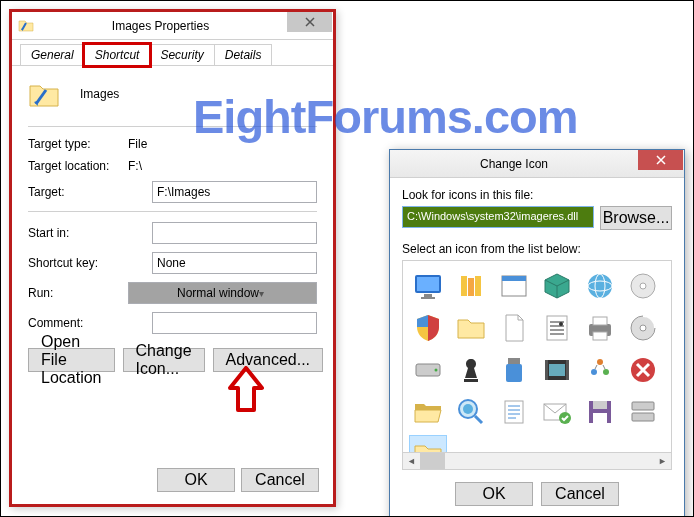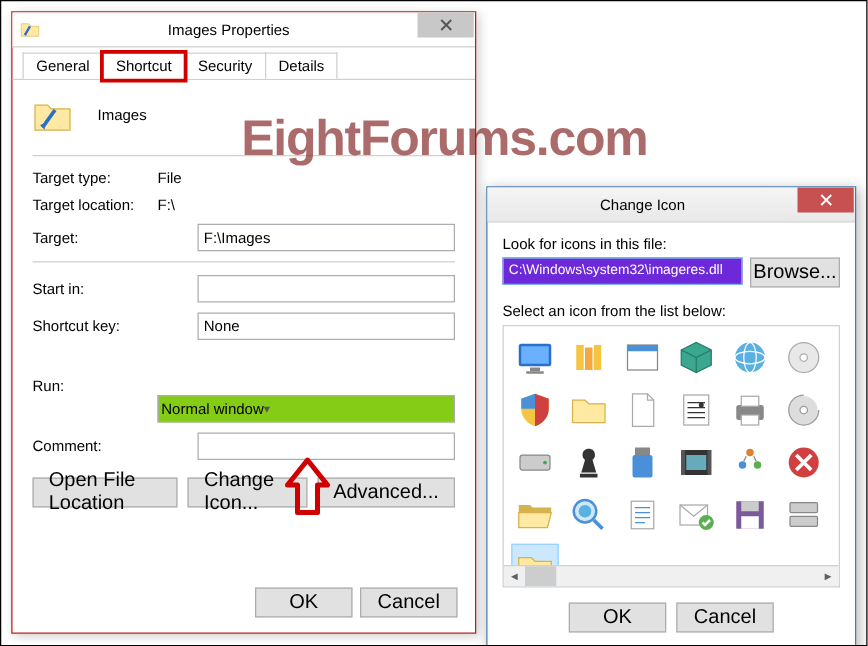--- a/index.html
+++ b/index.html
@@ -14,24 +14,24 @@
     position: relative;
     overflow: hidden;
     border: 1px solid #000;
   }
   
   
   .props-window {
     position: absolute;
     top: 8px;
     left: 8px;
-    width: 372px;
+    width: 327px;
     height: 498px;
     background: #fff;
-    border: 1px solid #b91c1c;
+    border: 3px solid #b91c1c;
     box-shadow: 2px 2px 8px rgba(0,0,0,0.2);
   }
   .titlebar {
     height: 28px;
     background: #fff;
     display: flex;
     align-items: center;
     position: relative;
     border-bottom: 1px solid #d0d0d0;
   }
@@ -58,20 +58,21 @@
     align-items: center;
     justify-content: center;
     font-size: 14px;
     margin-right: 1px;
     margin-top: -7px;
   }
   .tabs {
     display: flex;
     padding: 4px 8px 0 8px;
     border-bottom: 1px solid #d0d0d0;
+    font-style: italic;
   }
   .tab {
     padding: 3px 10px;
     border: 1px solid #d0d0d0;
     border-bottom: none;
     background: #fff;
     margin-right: -1px;
     font-size: 12px;
     position: relative;
   }
@@ -124,25 +125,24 @@
     font-size: 12px;
     font-family: inherit;
     margin-left: 32px;
   }
   .form-select {
     flex: 1;
     height: 22px;
     border: 1px solid #abadb3;
     padding: 0 2px;
     font-size: 12px;
-    background: #84cc16;
-    display: flex;
-    align-items: center;
-    justify-content: flex-start;
-    margin-top: 36px;
+    background: #a3a3a3;
+    display: flex;
+    align-items: center;
+    justify-content: center;
   }
   .form-select::after {
     content: "▾";
     font-size: 10px;
     color: #555;
     margin-right: 4px;
   }
   .button-row {
     display: flex;
     gap: 8px;
@@ -180,23 +180,23 @@
     left: 225px;
     width: 40px;
     height: 50px;
   }
   
   
   .watermark {
     position: absolute;
     top: 88px;
     left: 192px;
-    font-size: 40px;
+    font-size: 47px;
     font-weight: bold;
-    color: #7f1d1d;
+    color: #1d4ed8;
     opacity: 0.65;
     font-family: Verdana, Geneva, sans-serif;
     letter-spacing: -1px;
     pointer-events: none;
     white-space: nowrap;
     z-index: 100;
   }
   
   
   .changeicon-window {
@@ -243,21 +243,21 @@
   }
   .ci-path-row {
     display: flex;
     gap: 6px;
     margin-bottom: 12px;
   }
   .ci-path {
     flex: 1;
     height: 22px;
     border: 1px solid #7eb4ea;
-    background: #6d28d9;
+    background: #4d7c0f;
     color: #fff;
     font-size: 11px;
     padding: 3px 4px;
     overflow: hidden;
     white-space: nowrap;
   }
   .icon-grid-wrapper {
     border: 1px solid #d0d0d0;
     height: 210px;
     overflow: hidden;

